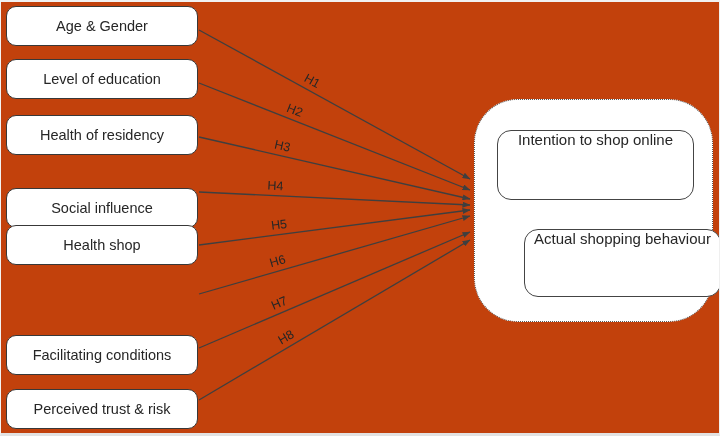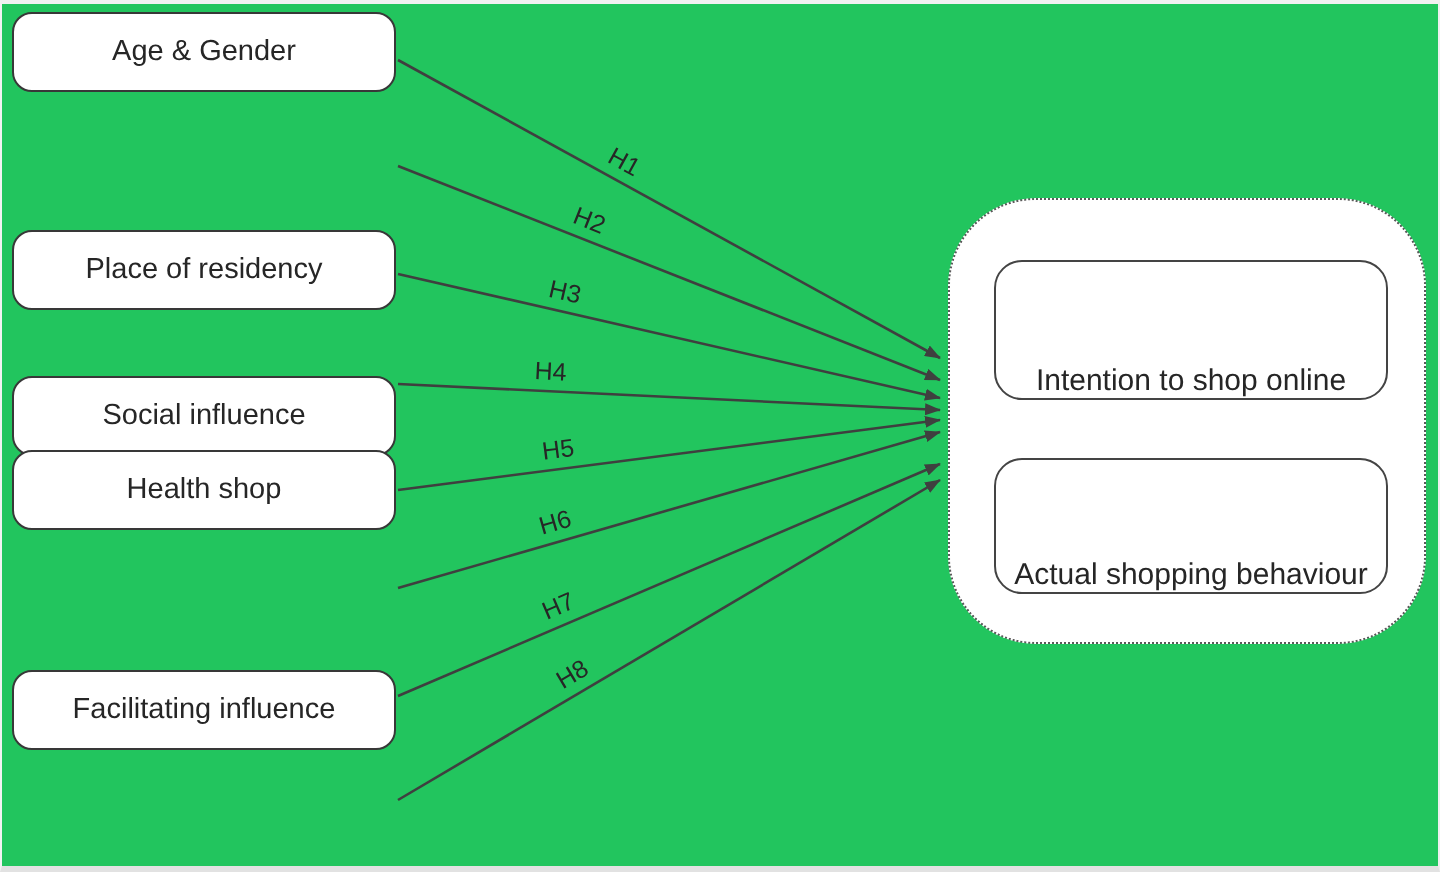--- a/index.html
+++ b/index.html
@@ -6,21 +6,21 @@
     margin: 0;
     padding: 0;
     background: #ffffff;
     font-family: "Liberation Sans", sans-serif;
   }
   .page {
     position: relative;
     width: 720px;
     height: 436px;
     box-sizing: border-box;
-    background: #22c55e;
+    background: #c2410c;
     border-top: 2px solid #f1f1f1;
     border-left: 1px solid #f3f3f3;
     border-right: 1px solid #efefef;
     border-bottom: 3px solid #e2e2e2;
     overflow: hidden;
   }
   .pbox {
     position: absolute;
     left: 5px;
     width: 192px;
@@ -53,57 +53,63 @@
   }
   .obox {
     position: absolute;
     left: 496px;
     width: 197px;
     box-sizing: border-box;
     border: 1.5px solid #444444;
     border-radius: 14px;
     background: #ffffff;
     display: flex;
-    align-items: flex-end;
+    align-items: flex-start;
     justify-content: center;
     text-align: center;
     font-size: 15px;
     color: #262626;
     z-index: 2;
   }
   .obox.intention { top: 128px; height: 70px; }
-  .obox.actual    { top: 227px; height: 68px; }
+  .obox.actual    { top: 227px; height: 68px; margin-left: 27px; }
   svg.arrows {
     position: absolute;
     left: 0;
     top: 0;
     z-index: 1;
     pointer-events: none;
     font-family: "Liberation Sans", sans-serif;
   }
 </style>
 </head>
 <body>
 
 <div class="page">
 
   <div class="pbox" style="top:4px">
       <span>Age &amp; Gender</span>
     </div>
+  <div class="pbox" style="top:57px">
+      <span>Level of education</span>
+    </div>
   <div class="pbox" style="top:113px">
-      <span>Place of residency</span>
+      <span>Health of residency</span>
     </div>
   <div class="pbox" style="top:186px">
       <span>Social influence</span>
     </div>
   <div class="pbox" style="top:223px">
       <span>Health shop</span>
     </div>
   <div class="pbox" style="top:333px">
-      <span>Facilitating influence</span>
+      <span>Facilitating conditions</span>
+    </div>
+  <div class="pbox" style="top:387px">
+      <span>Perceived trust &amp; risk</span>
     </div>
 
   <div class="group"></div>
   <div class="obox intention">
       <span>Intention to shop online</span>
     </div>
   <div class="obox actual">
       <span>Actual shopping behaviour</span>
     </div>
 

